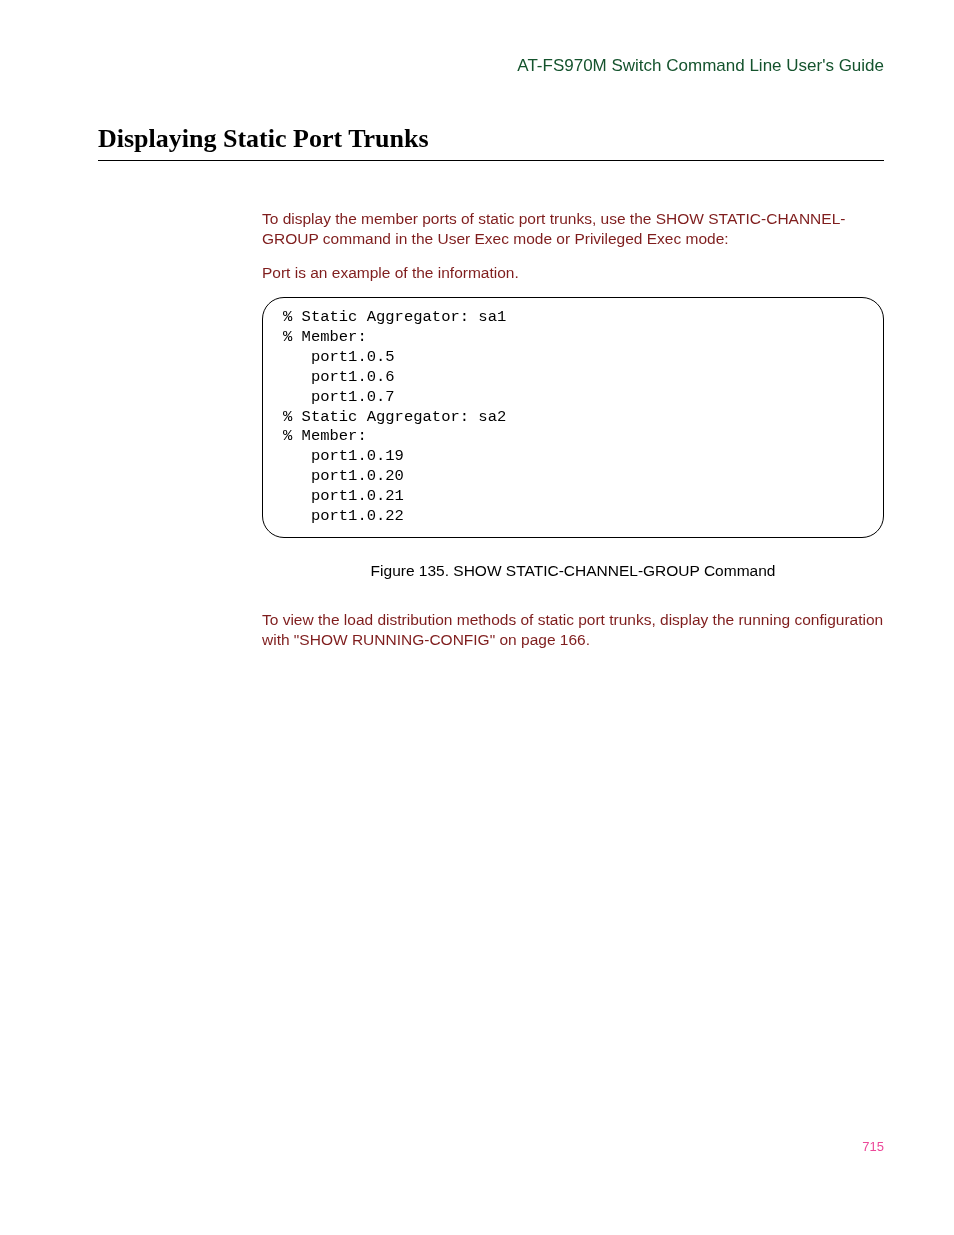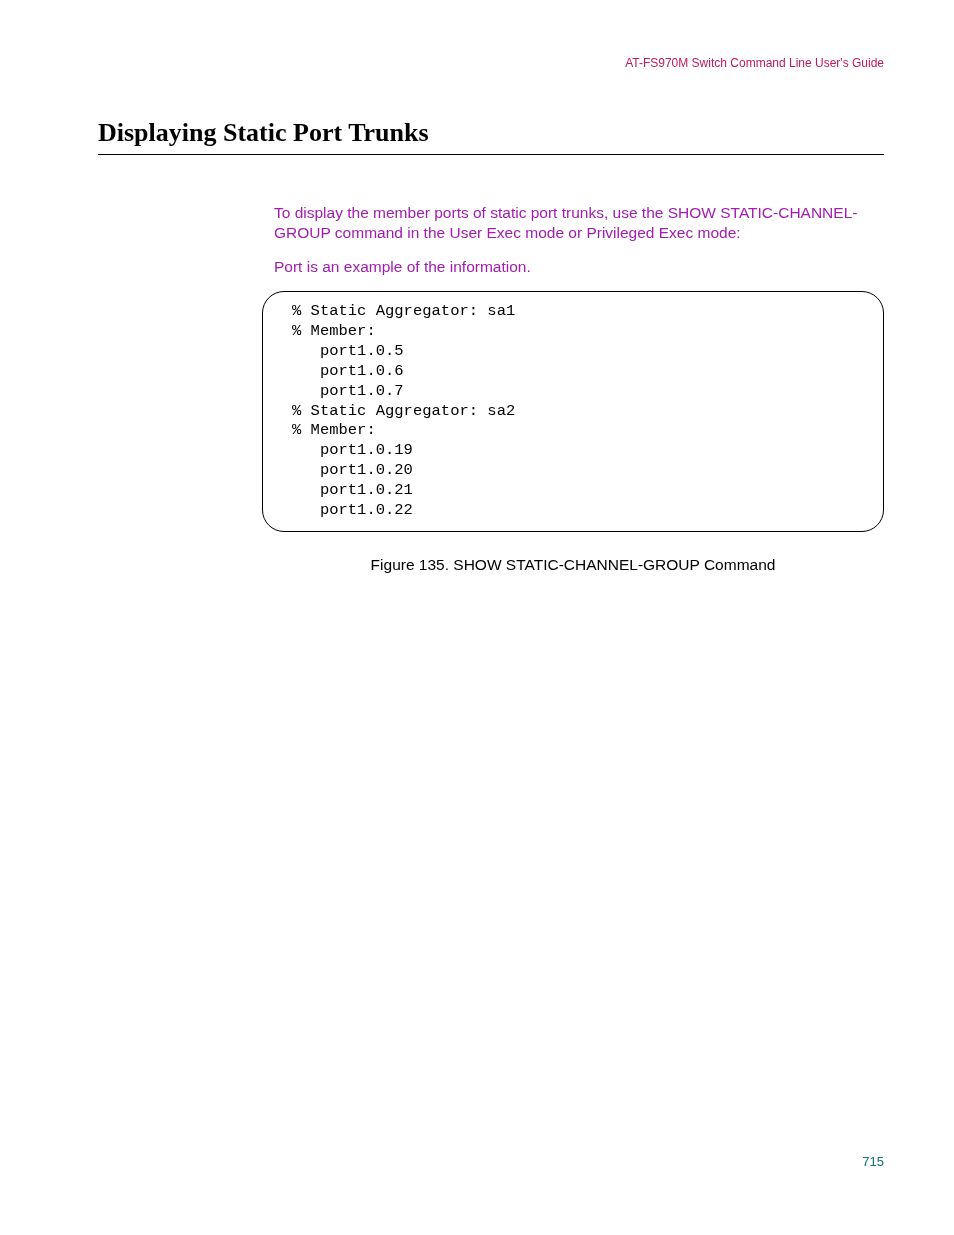--- a/index.html
+++ b/index.html
@@ -14,77 +14,76 @@
       font-family: Arial, Helvetica, sans-serif;
       position: relative;
     }
     .page {
       padding: 56px 70px 40px 70px;
       height: 100%;
       position: relative;
     }
     .header-text {
       text-align: right;
-      font-size: 12px;
-      color: #be185d;
+      font-size: 17px;
+      color: #14532d;
       margin-bottom: 48px;
     }
     .section-title {
       font-family: "Times New Roman", Times, serif;
       font-size: 26px;
       font-weight: bold;
       color: #000;
       border-bottom: 1px solid #000;
       padding-bottom: 6px;
       margin-bottom: 48px;
       margin-left: 28px;
     }
     .content-area {
       margin-left: 192px;
     }
     .body-text {
       font-size: 15.5px;
-      color: #a21caf;
+      color: #7f1d1d;
       line-height: 1.3;
       margin-bottom: 14px;
-      margin-left: 12px;
     }
     .command-line {
       font-family: "Courier New", Courier, monospace;
       font-size: 15.5px;
       color: #000;
       margin-bottom: 14px;
       white-space: pre;
     }
     .output-box {
       border: 1.5px solid #000;
       border-radius: 22px;
-      padding: 10px 16px 10px 29px;
+      padding: 10px 16px 10px 20px;
       margin-top: 12px;
       margin-bottom: 24px;
     }
     .output-text {
       font-family: "Courier New", Courier, monospace;
       font-size: 15.5px;
       color: #000;
       line-height: 1.28;
       white-space: pre;
     }
     .figure-caption {
       text-align: center;
       font-size: 15.5px;
       color: #000;
       margin-bottom: 30px;
     }
     .page-number {
       position: absolute;
-      bottom: 66px;
+      bottom: 81px;
       right: 70px;
       font-size: 13px;
-      color: #0f766e;
+      color: #ec4899;
     }
   </style>
 </head>
 <body>
 
 <div class="page">
 
   <div class="header-text">AT-FS970M Switch Command Line User's Guide</div>
 
   <h1 class="section-title">Displaying Static Port Trunks</h1>
@@ -105,18 +104,19 @@
 % Static Aggregator: sa2
 % Member:
    port1.0.19
    port1.0.20
    port1.0.21
    port1.0.22</div>
     </div>
 
     <p class="figure-caption">Figure 135. SHOW STATIC-CHANNEL-GROUP Command</p>
 
+    <p class="body-text">To view the load distribution methods of static port trunks, display the running configuration with "SHOW RUNNING-CONFIG" on page 166.</p>
 
   </div>
 
   <div class="page-number">715</div>
 
 </div>
 
 </body></html>

